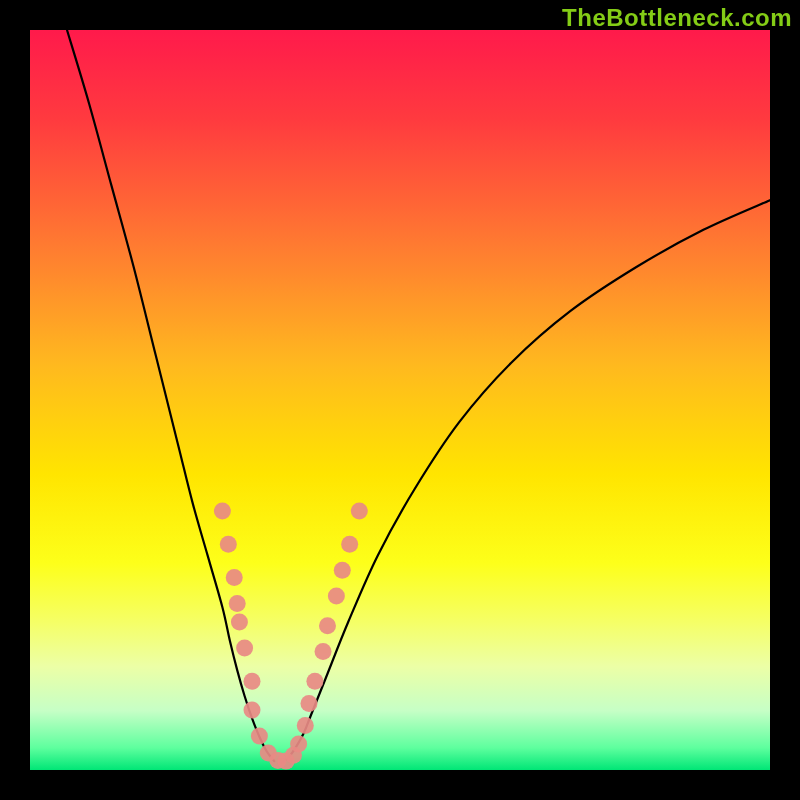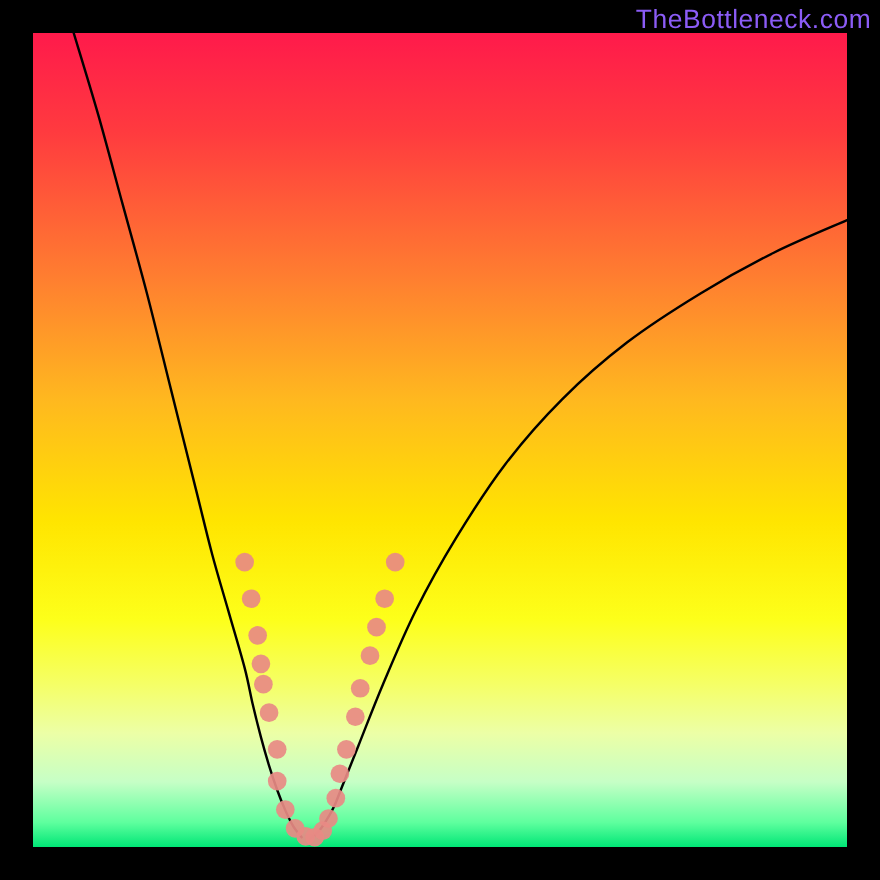--- a/index.html
+++ b/index.html
@@ -22,23 +22,23 @@
     left: 30px;
     top: 30px;
     width: 740px;
     height: 740px;
     overflow: hidden;
   }
   .watermark {
     position: absolute;
     top: 4px;
     right: 8px;
-    color: #8b5cf6;
+    color: #84cc16;
     font-size: 24px;
-    font-weight: 400;
+    font-weight: 700;
     letter-spacing: 0.5px;
     z-index: 5;
     user-select: none;
     text-align: right;
   }
 </style>
 </head>
 <body>
 
 <div class="frame">

